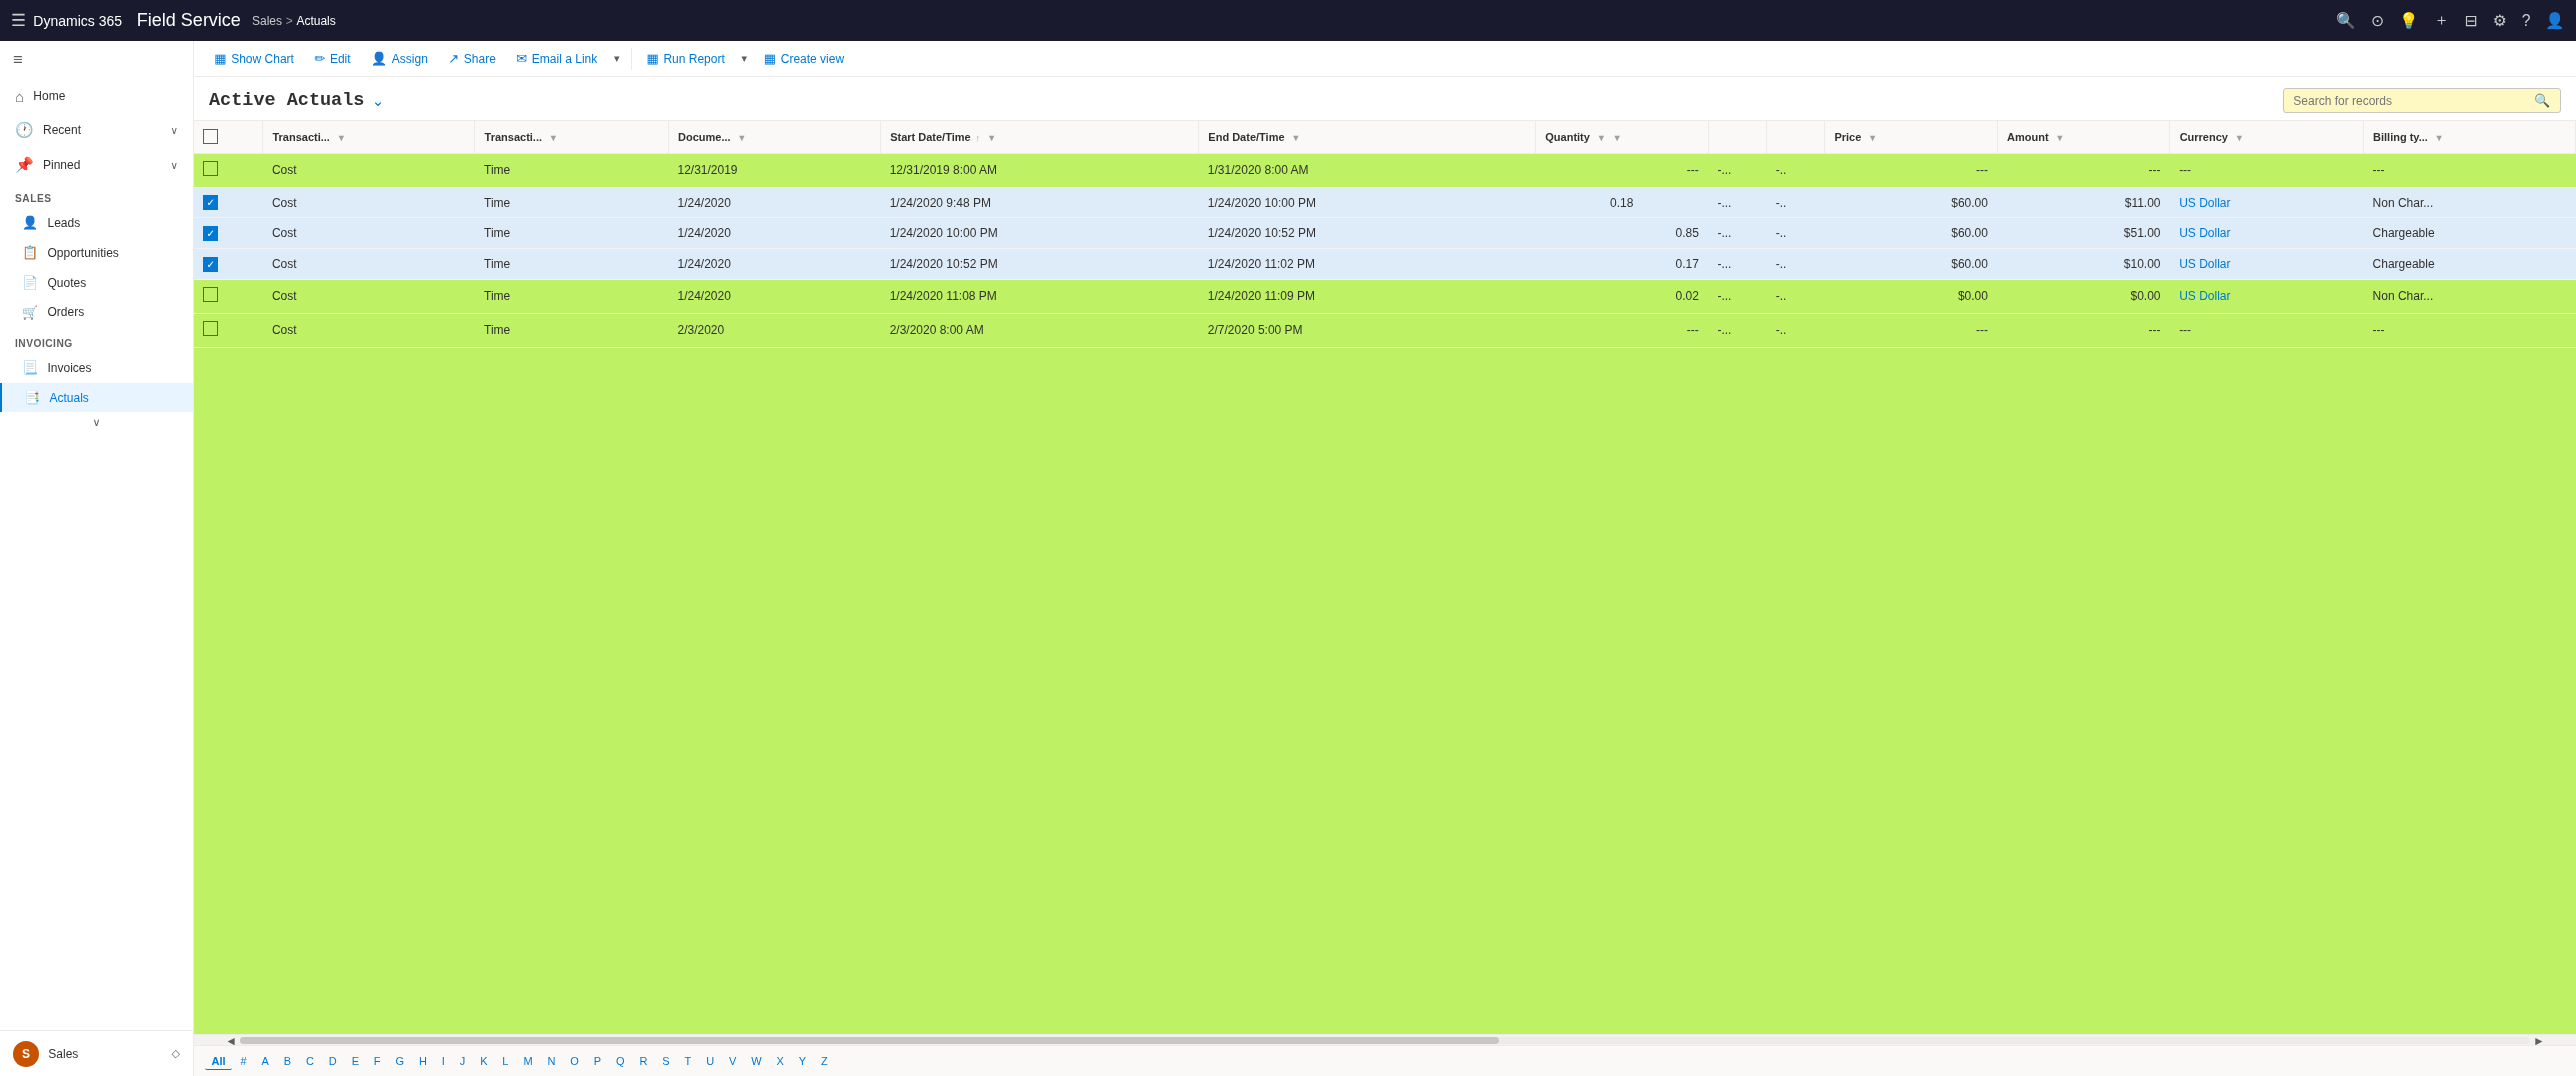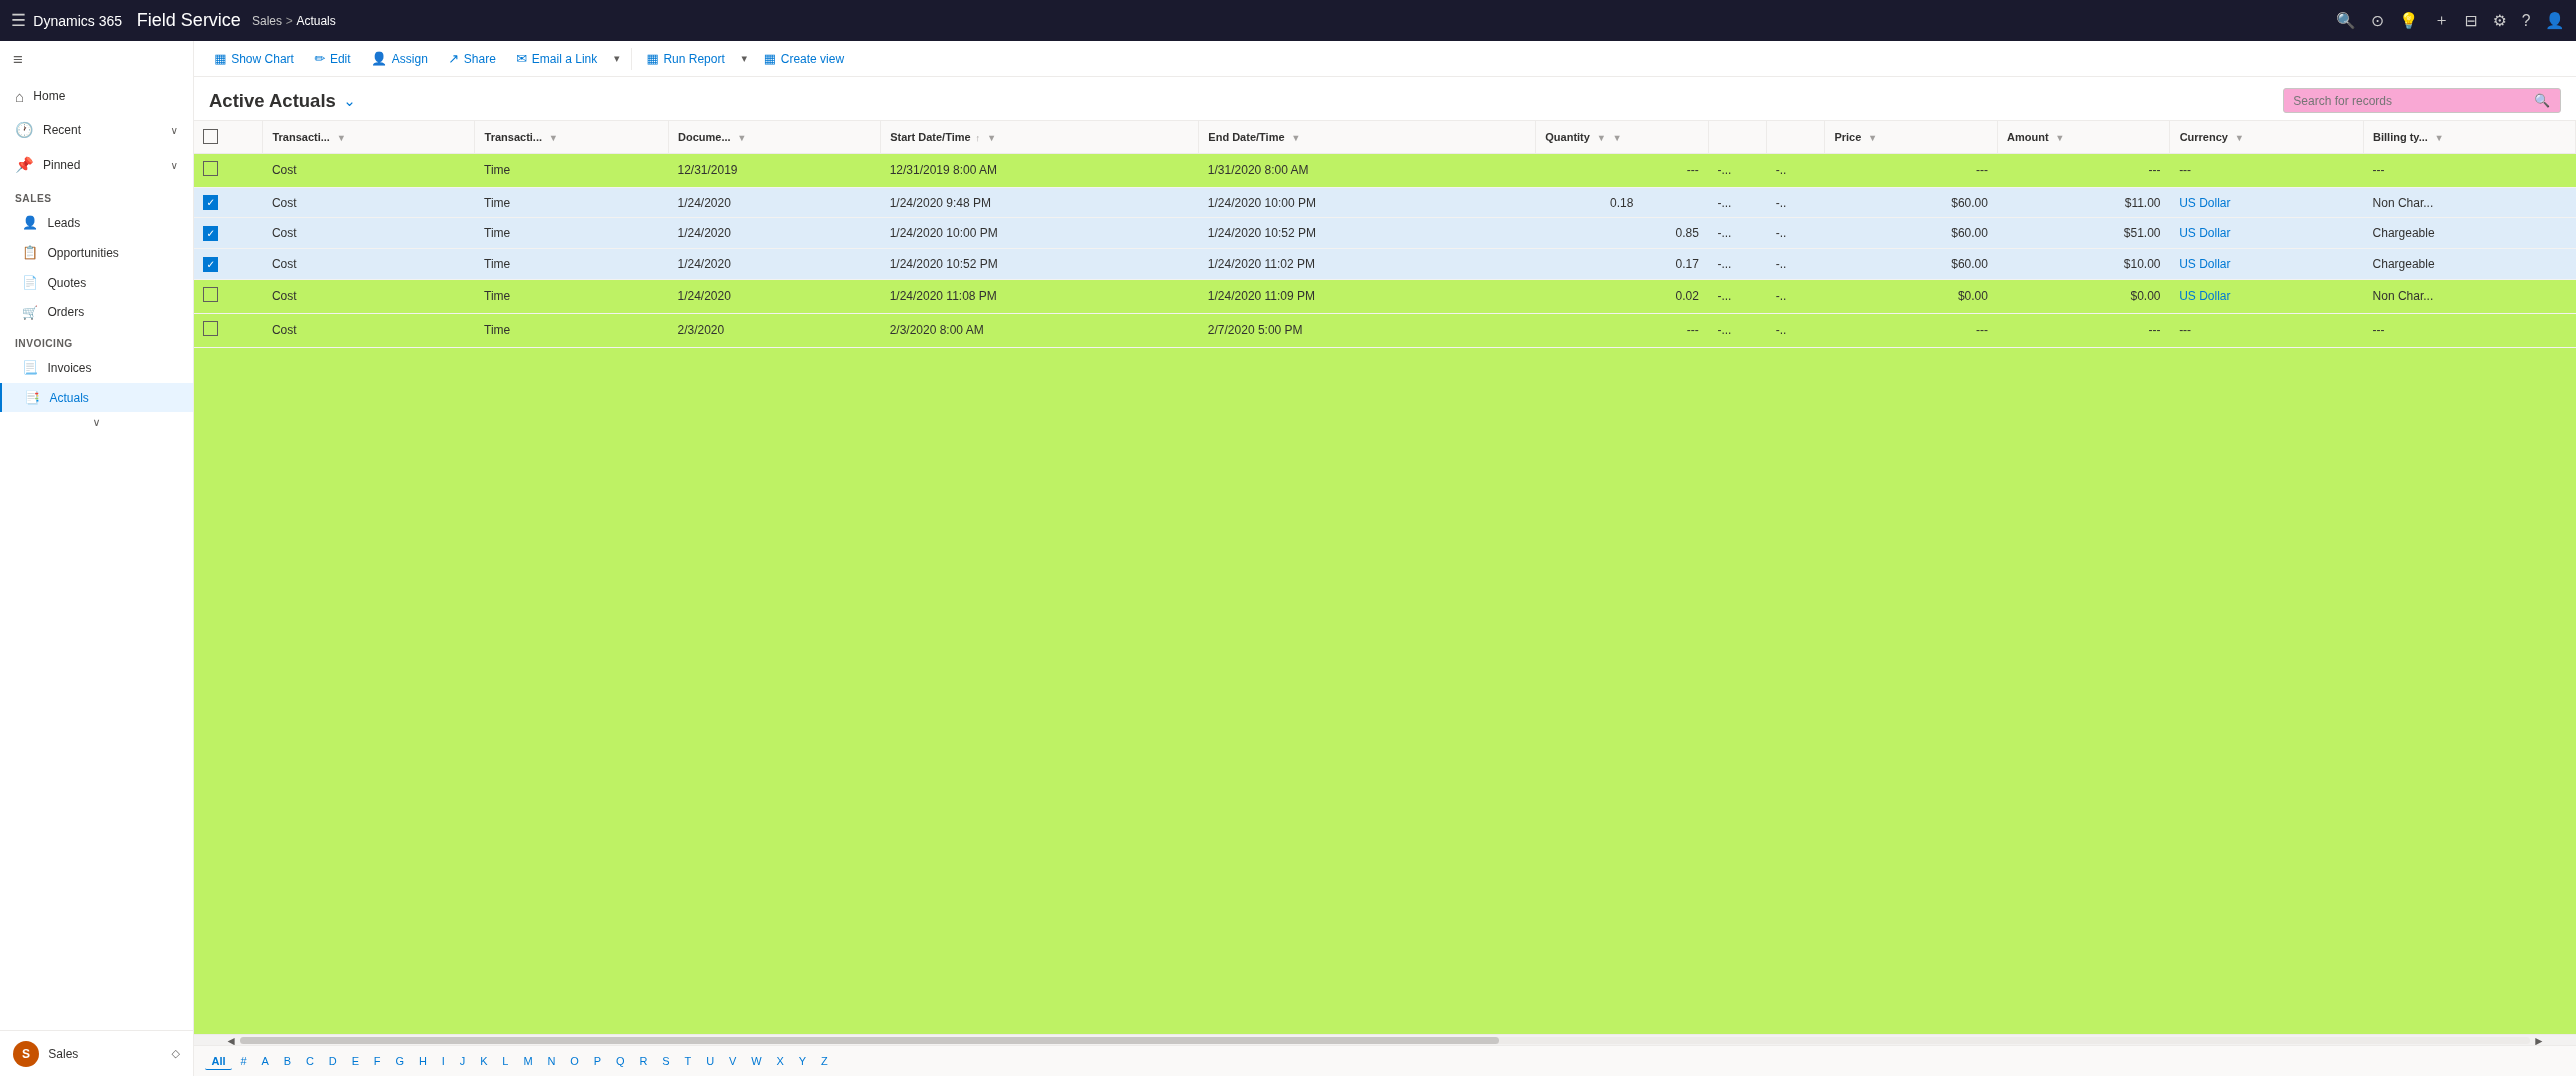--- a/index.html
+++ b/index.html
@@ -191,36 +191,37 @@
       display: flex;
       align-items: center;
       padding: 11px 15px 7.4px 15px;
       background: #fff;
       border-bottom: 0.9px solid #edebe9;
     }
     .view-title {
       font-size: 18.5px;
       font-weight: 600;
       color: #323130;
+      font-family: Liberation Mono, monospace;
     }
     .view-title-chevron {
       font-size: 15px;
       color: #0078d4;
       margin-left: 7.4px;
       cursor: pointer;
     }
     .view-search {
       margin-left: auto;
       display: flex;
       align-items: center;
       border: 0.9px solid #c8c6c4;
       border-radius: 3px;
       padding: 3.7px 9.3px;
       gap: 5.6px;
-      background: #f9a8d4;
+      background: #fef9c3;
       min-width: 278px;
     }
     .view-search input {
       border: none;
       outline: none;
       font-size: 12px;
       color: #323130;
       flex: 1;
       background: transparent;
     }

